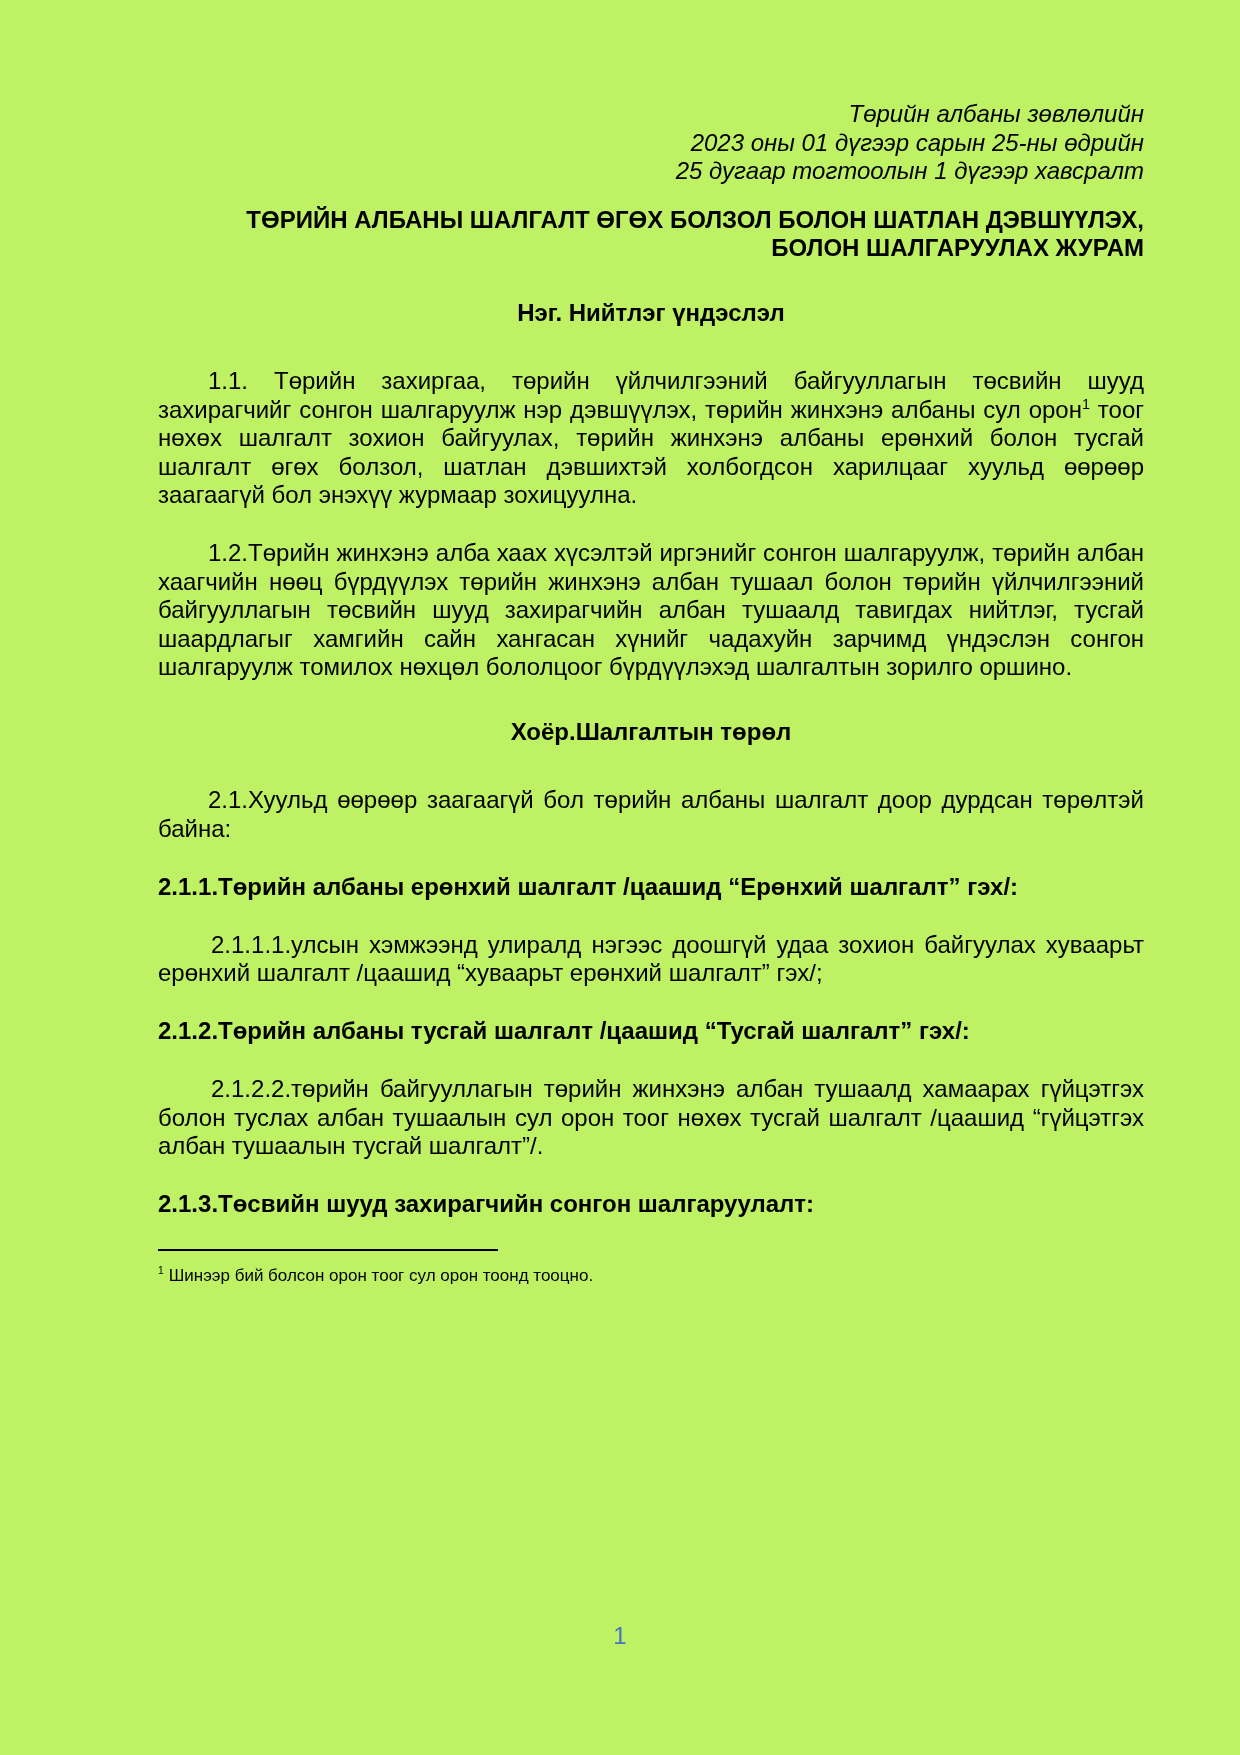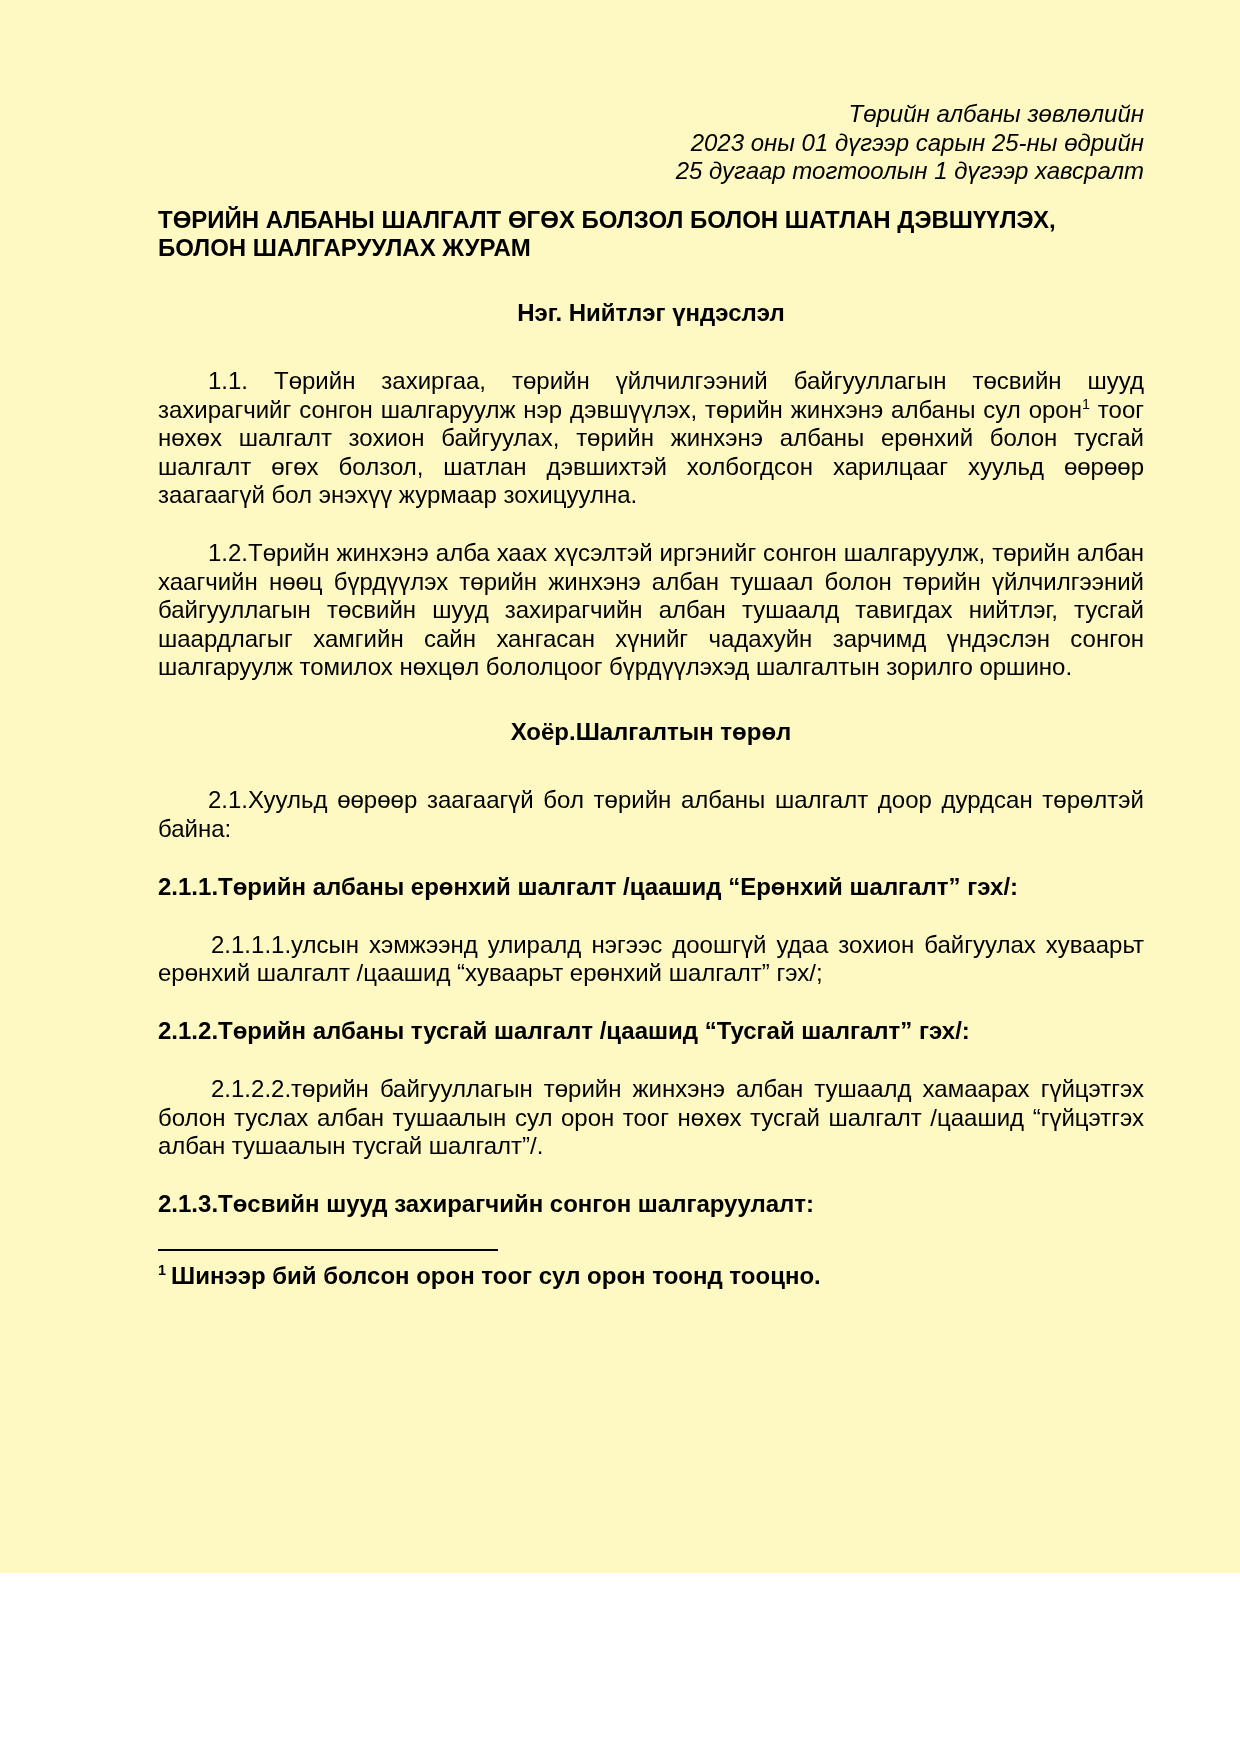--- a/index.html
+++ b/index.html
@@ -6,34 +6,34 @@
   html, body { margin: 0; padding: 0; }
   body {
     width: 1240px;
     background: #ffffff;
     color: #000000;
     font-family: "Liberation Sans", sans-serif;
   }
   .page {
     position: relative;
     width: 1240px;
-    height: 1573px;
+    height: 1755px;
     padding: 100px 96px 0 158px;
-    background: #fef9c3;
+    background: #bef264;
     overflow: hidden;
   }
   .doc-header {
     text-align: right;
     font-style: italic;
     font-size: 24px;
     line-height: 28.5px;
   }
   .doc-title {
     margin: 20px 0 0 0;
-    text-align: left;
+    text-align: right;
     font-size: 24px;
     font-weight: 700;
     line-height: 28.5px;
   }
   .title-line { display: block; }
   .section-heading {
     text-align: center;
     font-size: 24px;
     font-weight: 700;
     line-height: 28.5px;
@@ -56,23 +56,22 @@
     vertical-align: super;
   }
   .footnote-sep {
     border: none;
     border-top: 2px solid #000000;
     width: 340px;
     margin: 30px 0 0 0;
   }
   .footnote {
     margin-top: 13px;
-    font-size: 24px;
+    font-size: 17px;
     line-height: 24px;
-    font-weight: bold;
   }
   .footnote .fn-text { margin-left: 5px; }
   .page-footer {
     position: absolute;
     left: 0;
     width: 1240px;
     top: 1622px;
     text-align: center;
     font-size: 24px;
     line-height: 28px;

